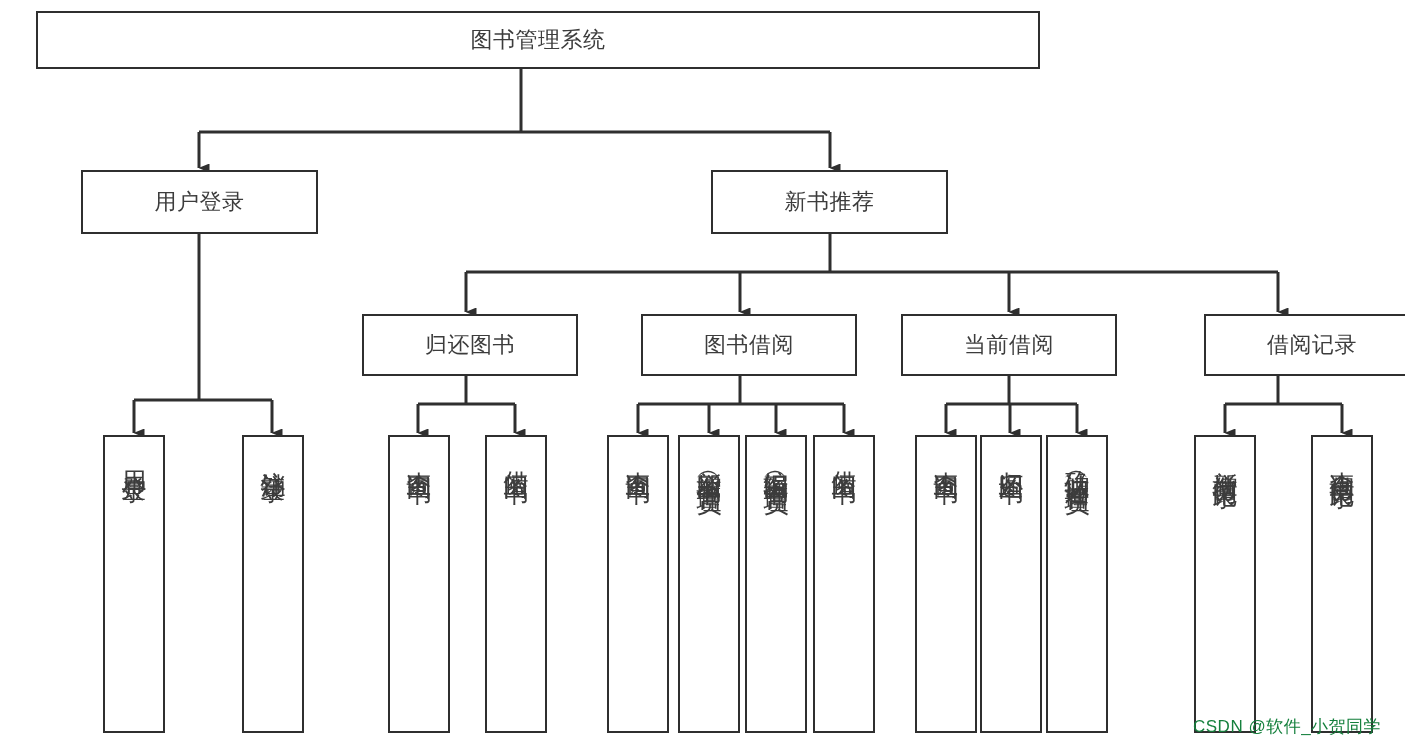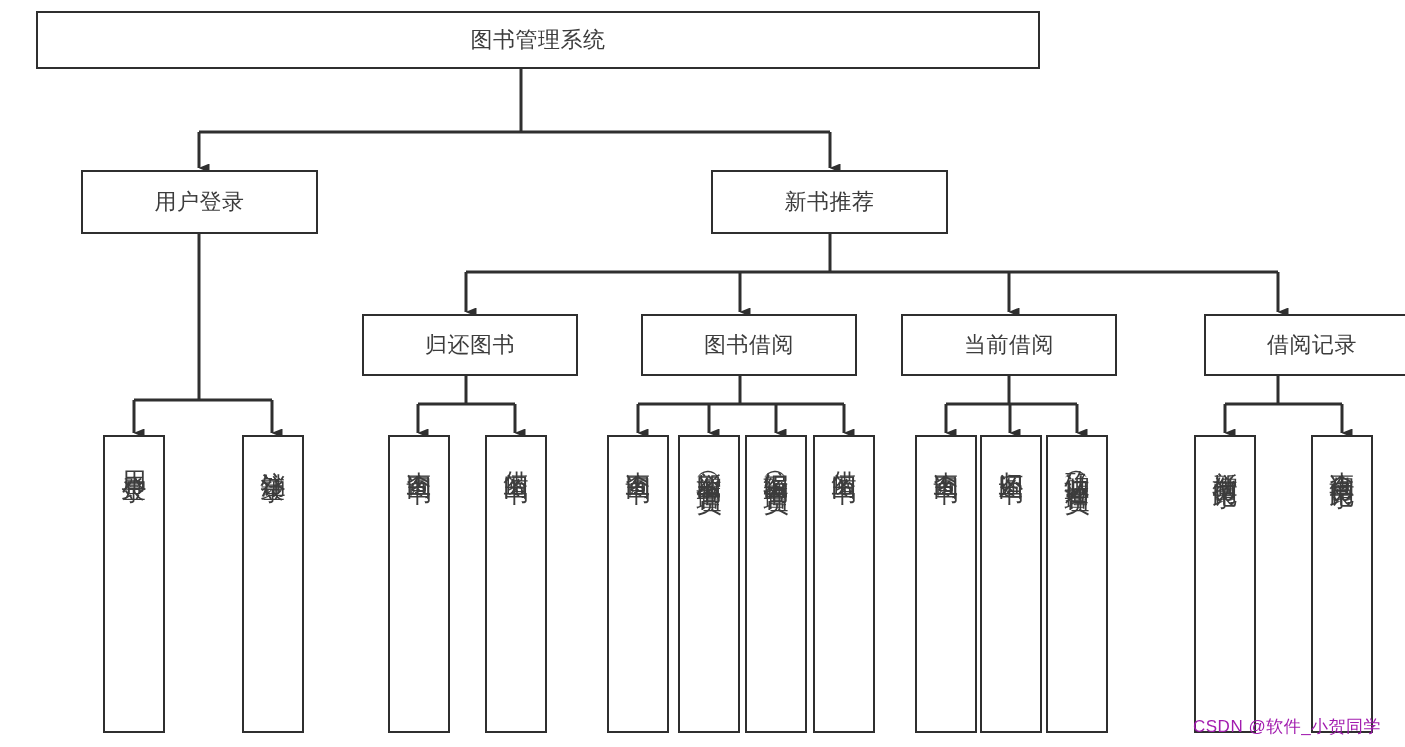--- a/index.html
+++ b/index.html
@@ -55,21 +55,21 @@
     text-orientation: upright;
     font-size: 25px;
     letter-spacing: 3px;
     line-height: 1;
   }
   .watermark {
     position: absolute;
     left: 1193px;
     top: 715px;
     font-size: 17px;
-    color: #a21caf;
+    color: #15803d;
     letter-spacing: 0.5px;
     white-space: nowrap;
     z-index: 3;
   }
 </style>
 </head>
 <body>
 
 <div id="canvas">
 

